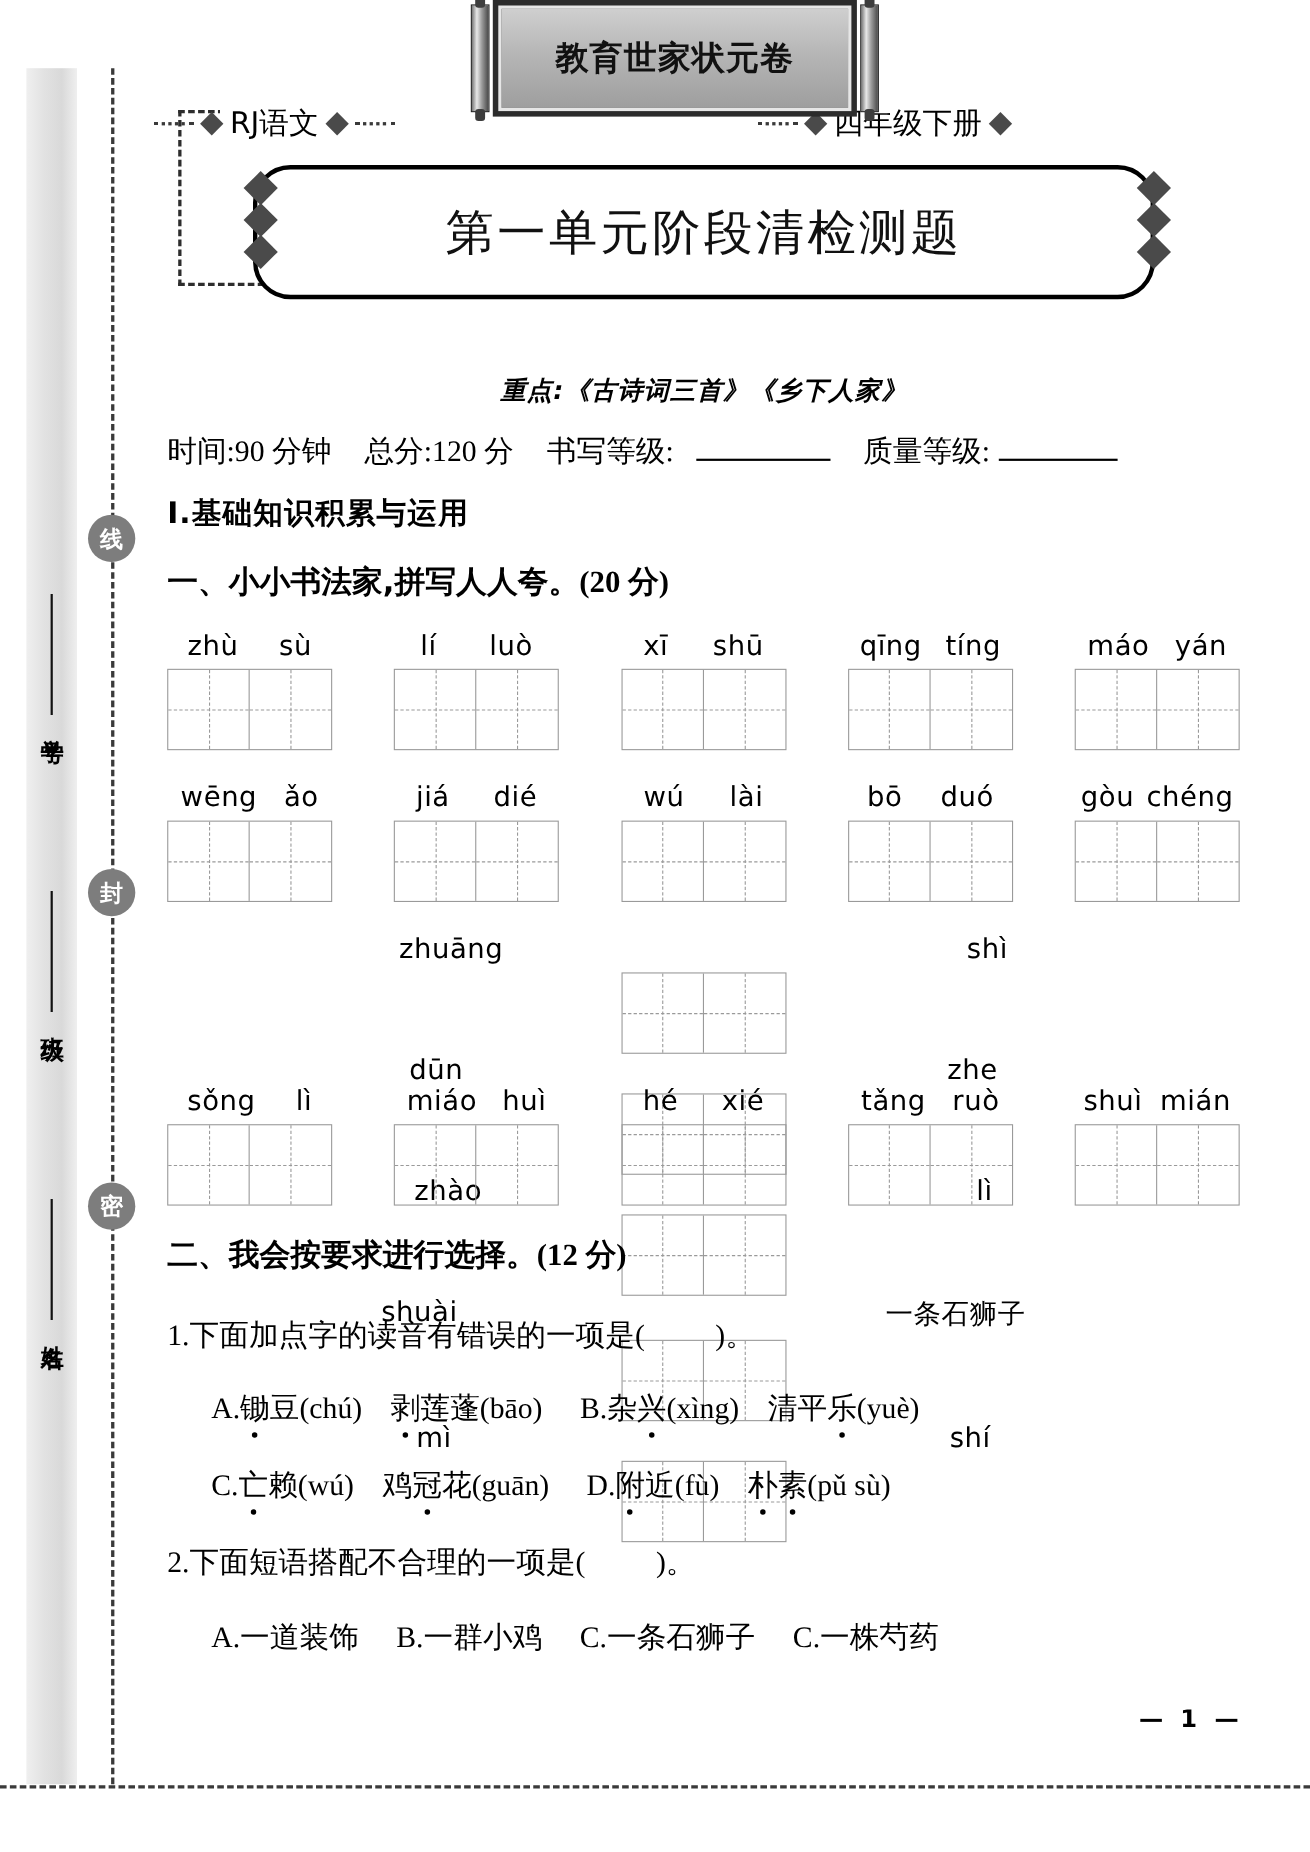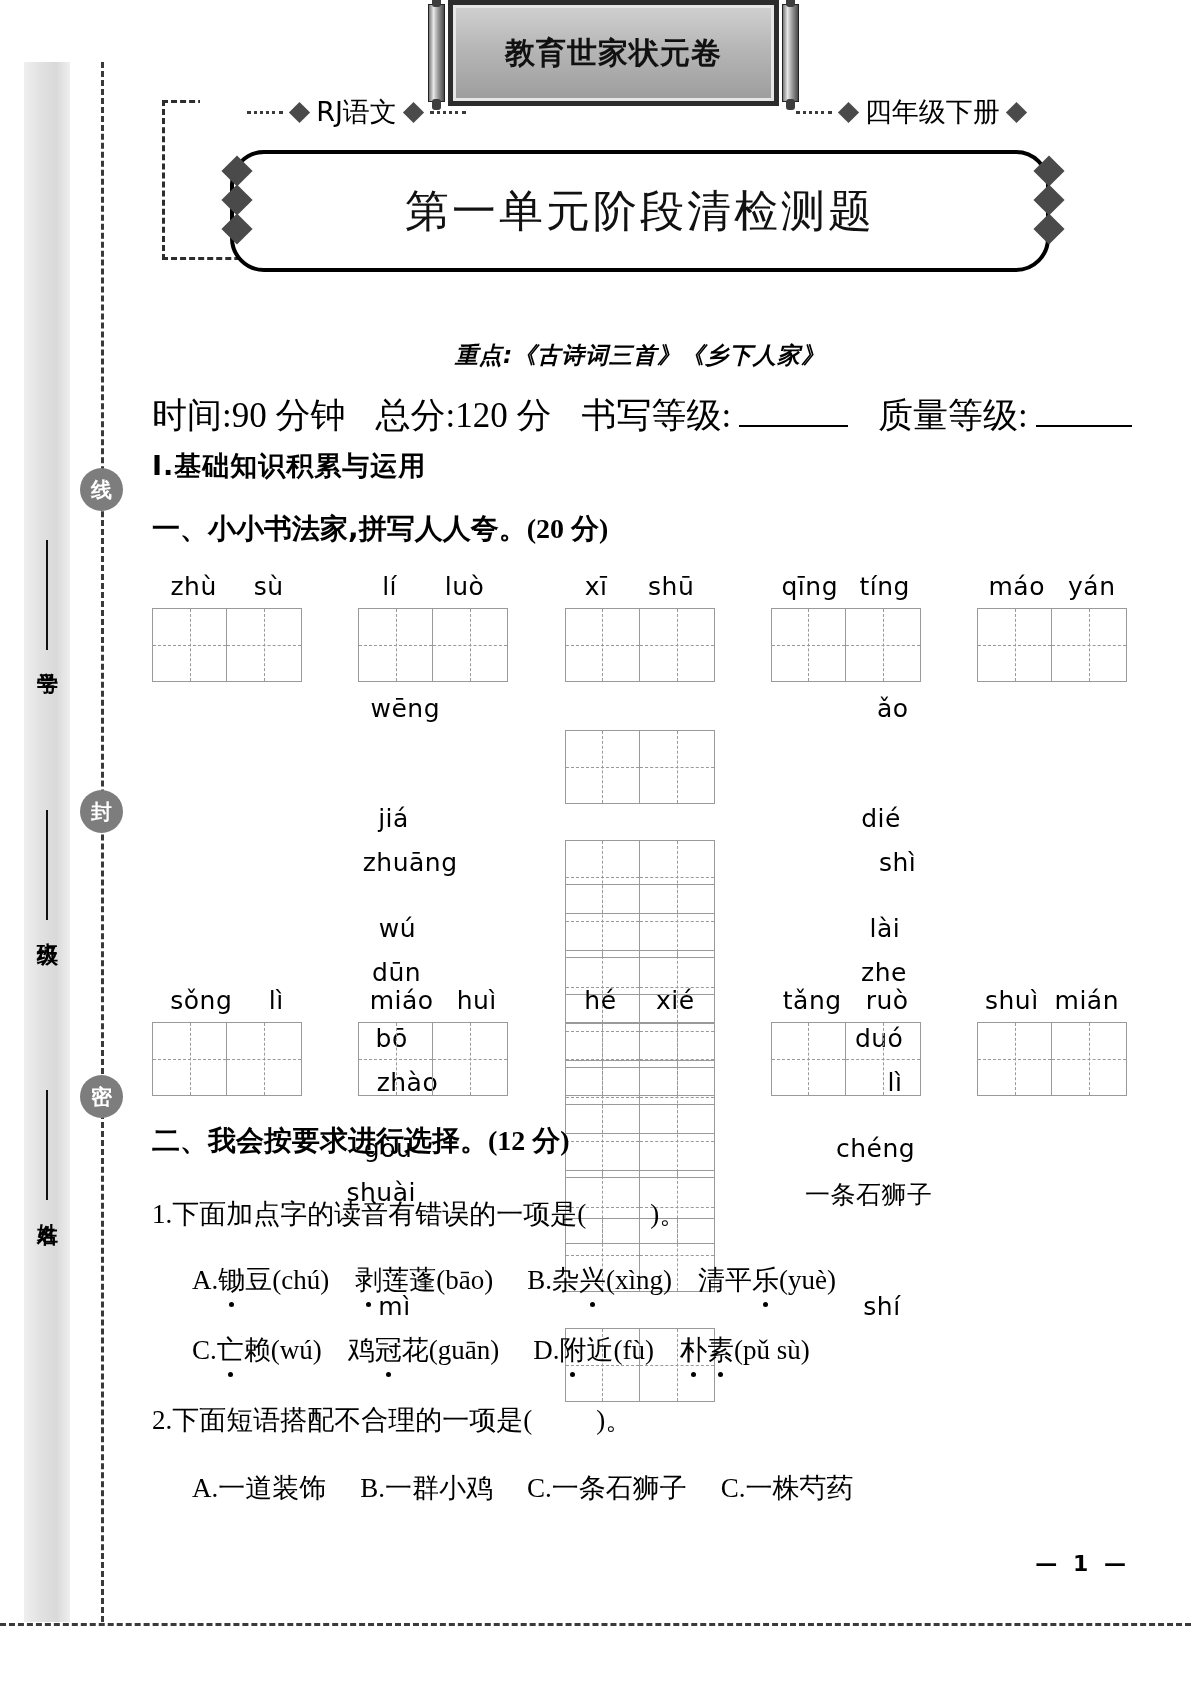--- a/index.html
+++ b/index.html
@@ -93,21 +93,20 @@
     width: 700px; height: 30px;
     background: #fff;
   }
 
   .hdr-row {
     position: absolute;
     left: 0; top: 86px;
     width: 1000px; height: 52px;
     display: flex;
     align-items: center;
-    justify-content: center;
     gap: 0px;
   }
   .subject {
     font-family: "DejaVu Sans", sans-serif;
     font-size: 27px;
     font-weight: 500;
     letter-spacing: 0px;
     white-space: nowrap;
   }
   .dia {
@@ -206,21 +205,21 @@
     font-style: italic;
     font-size: 23px;
     letter-spacing: 1px;
   }
 
   
   .metaline {
     position: absolute;
     left: 12px; top: 392px;
     width: 980px;
-    font-size: 35px;
+    font-size: 27px;
     display: flex;
     align-items: baseline;
     white-space: nowrap;
   }
   .metaline .m { margin-right: 30px; }
   .blankrule {
     display: inline-block;
     width: 122px;
     border-bottom: 2px solid #000;
     margin-left: 4px;
@@ -400,21 +399,21 @@
     <span class="dia"></span>
     <span class="dia"></span>
     <span class="dia"></span>
   </div>
 
   <div class="keypoint">重点:《古诗词三首》《乡下人家》</div>
 
   <div class="metaline">
     <span class="m">时间:90 分钟</span>
     <span class="m">总分:120 分</span>
-    <span class="m" style="margin-right:4px;">书写等级:</span>
+    <span class="m" style="margin-right:16px;">书写等级:</span>
     <span class="blankrule"></span>
     <span class="m" style="margin-left:30px;margin-right:4px;">质量等级:</span>
     <span class="blankrule short"></span>
   </div>
 
   <div class="roman-head">Ⅰ.基础知识积累与运用</div>
 
   <div class="sec-head" style="top:510px;">
     <span>一、小小书法家,拼写人人夸。</span><span class="pts">(20 分)</span>
   </div>
@@ -464,21 +463,21 @@
         <div class="gpinyin">
           <span>máo</span>
           <span>yán</span>
         </div>
         <div class="tianzi">
           <div class="tz-box"></div>
           <div class="tz-box"></div>
         </div>
       </div>
     </div>
-  <div class="grid-row" id="grid-row-1" style="top:694px;flex-direction:column;">
+  <div class="grid-row" id="grid-row-1" style="top:710px;">
       <div class="gcell">
         <div class="gpinyin">
           <span>wēng</span>
           <span>ǎo</span>
         </div>
         <div class="tianzi">
           <div class="tz-box"></div>
           <div class="tz-box"></div>
         </div>
       </div>

